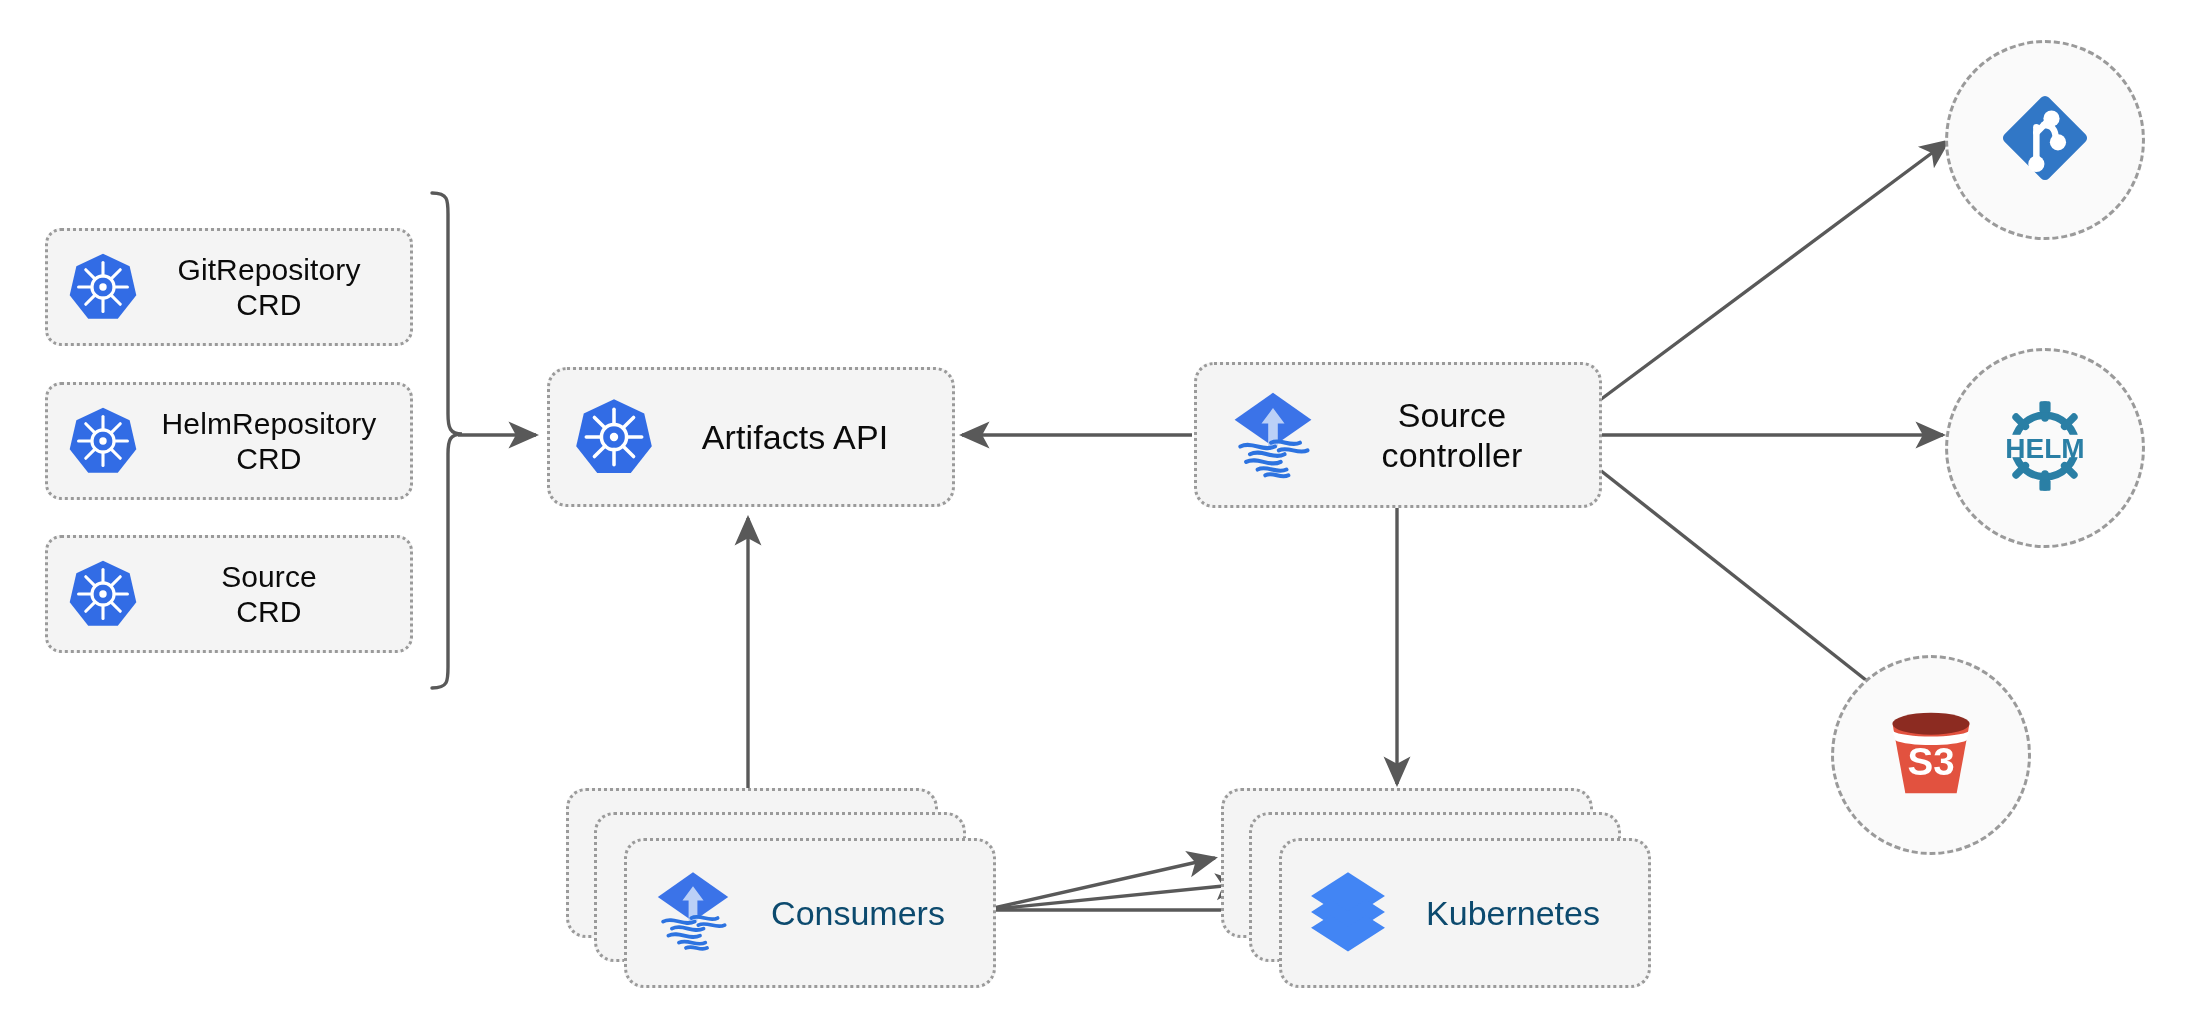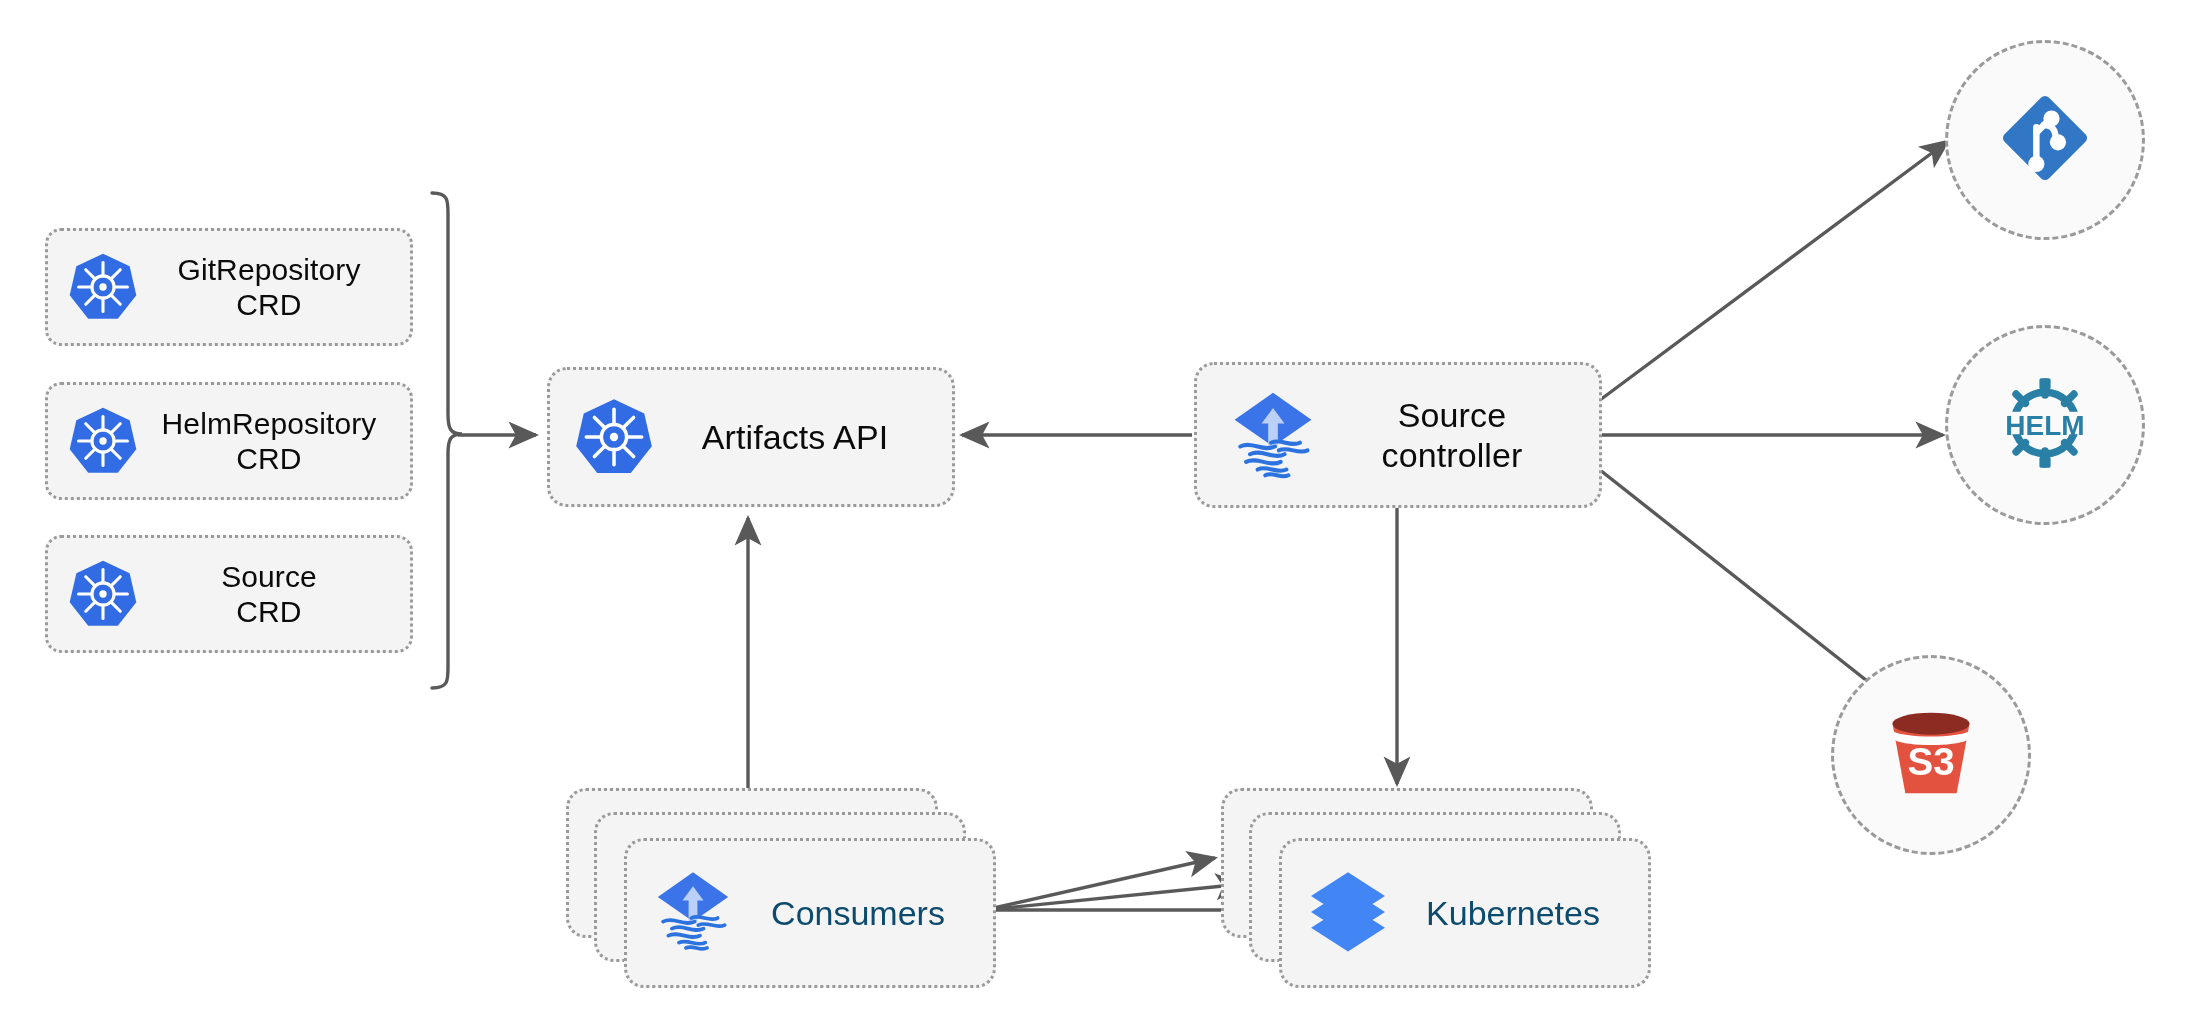--- a/index.html
+++ b/index.html
@@ -135,21 +135,21 @@
     height: 200px;
     box-sizing: border-box;
     border: 3px dashed #9a9a9a;
     border-radius: 50%;
     background: #fafafa;
     display: flex;
     align-items: center;
     justify-content: center;
   }
   #target-git  { left: 1945px; top: 40px;  }
-  #target-helm { left: 1945px; top: 325px; }
+  #target-helm { left: 1945px; top: 348px; }
   #target-s3   { left: 1831px; top: 655px; }
 </style>
 </head>
 <body>
 
 <div id="canvas">
 
   <svg id="edges" viewBox="0 0 2196 1030" width="2196" height="1030" xmlns="http://www.w3.org/2000/svg">
     <defs>
       <marker id="ah" viewBox="0 0 10 10" refX="9" refY="5" markerWidth="9" markerHeight="9" orient="auto-start-reverse">

